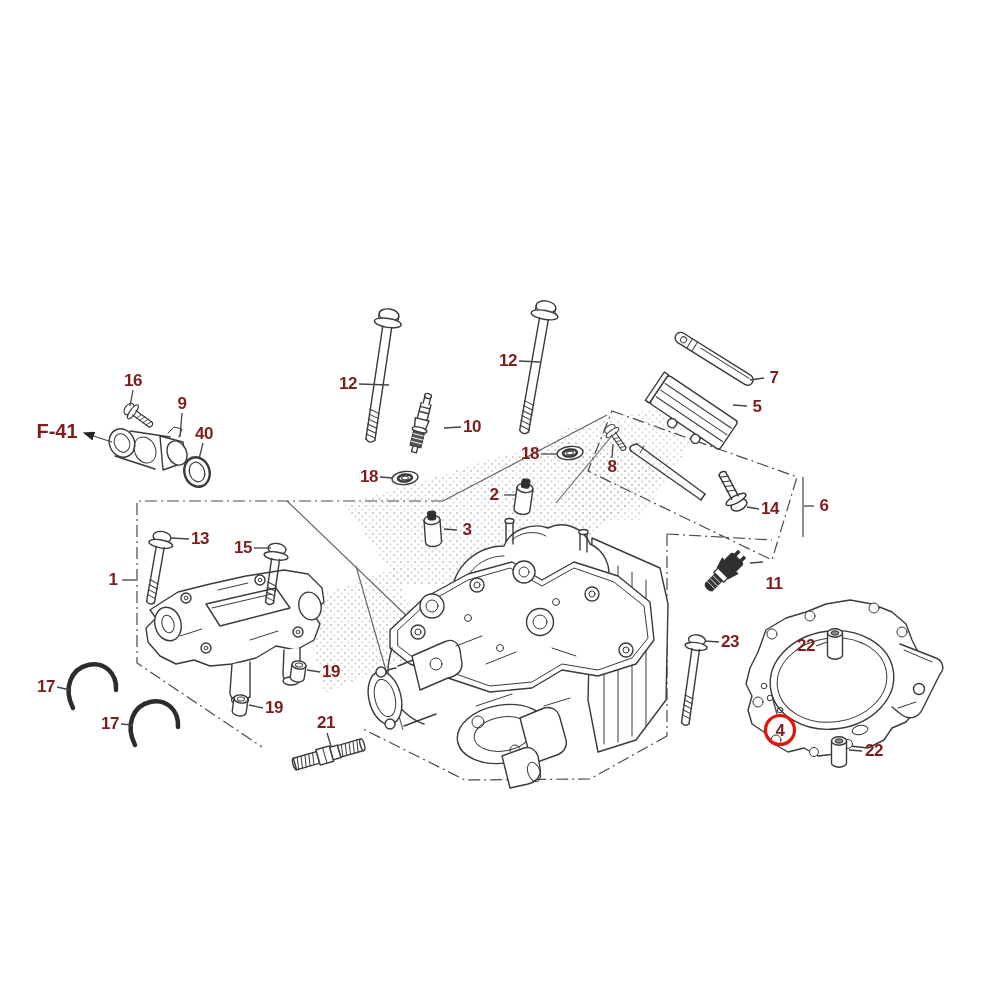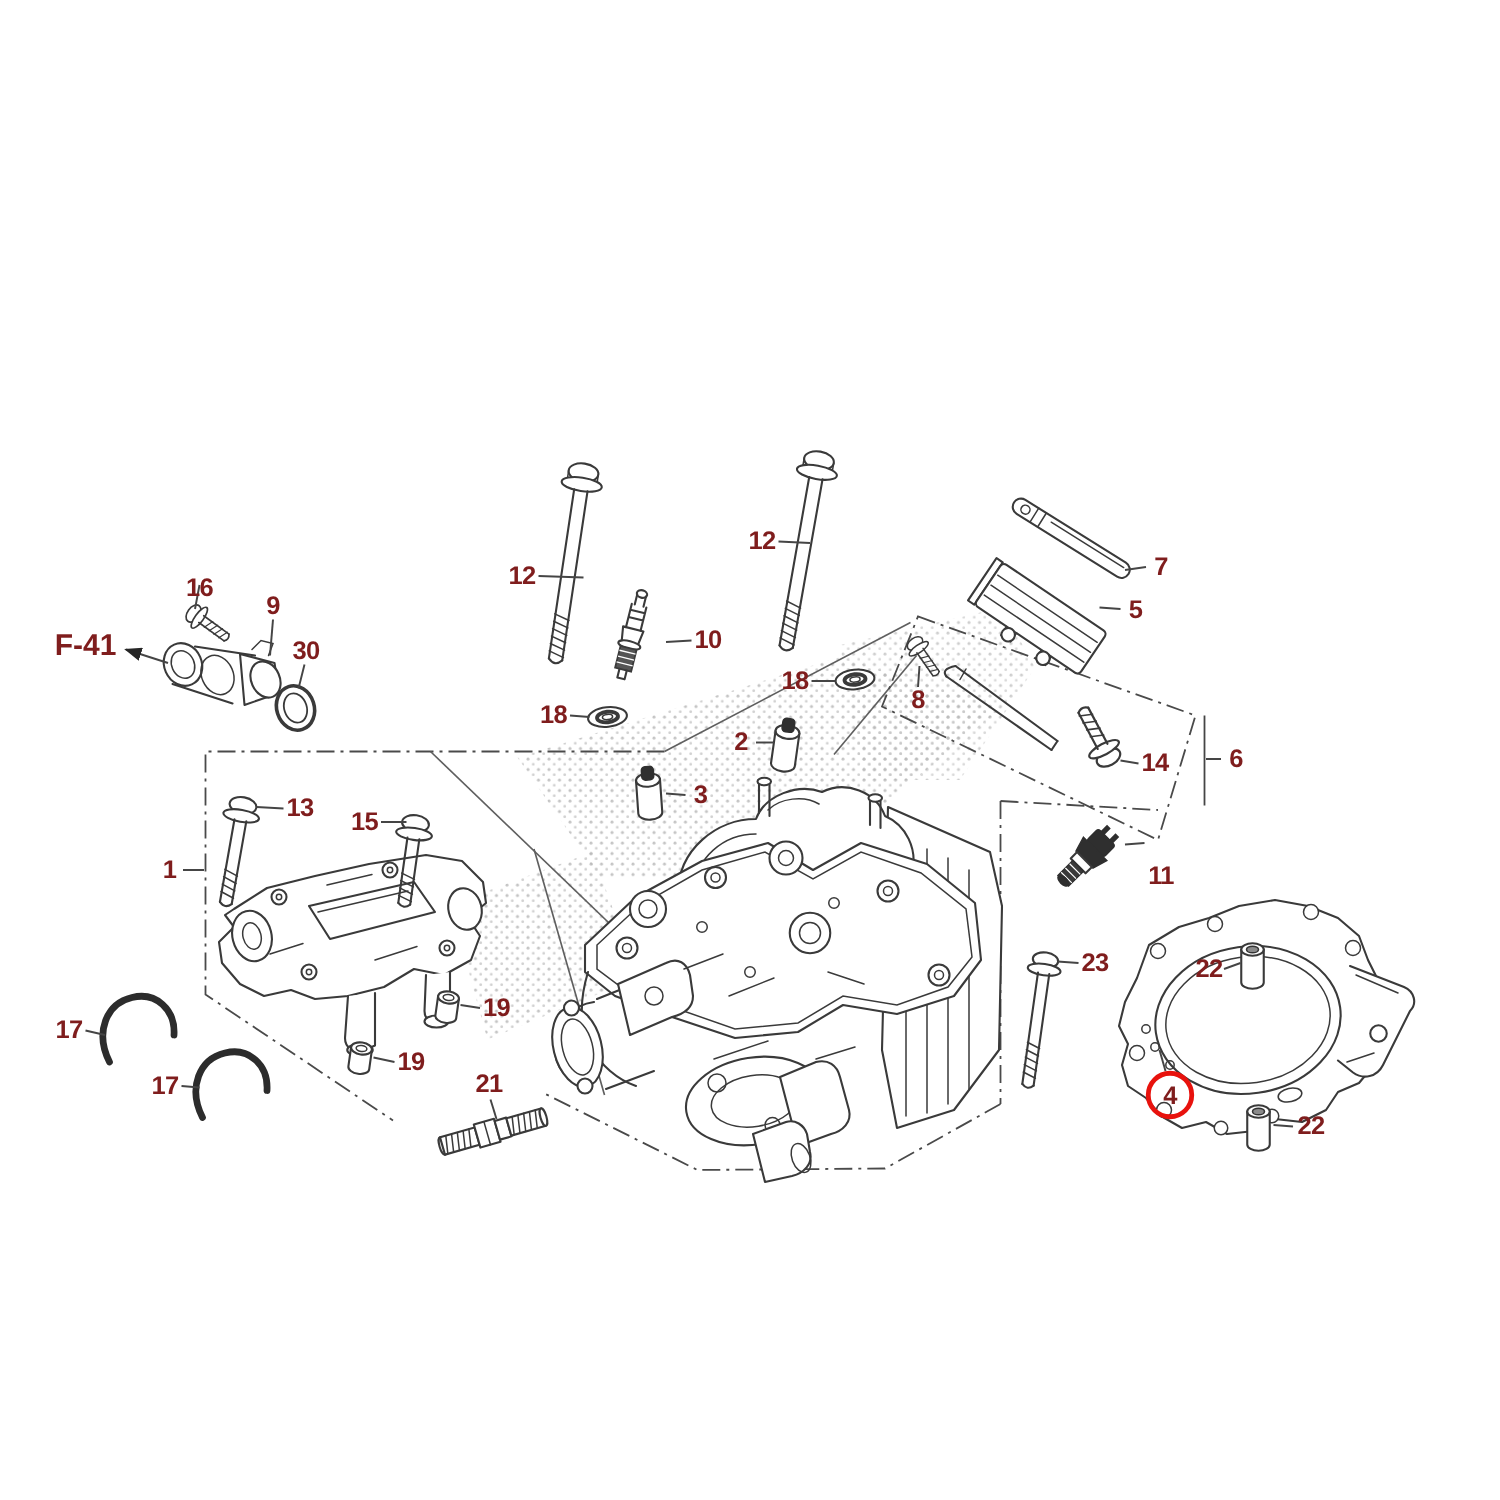--- a/index.html
+++ b/index.html
@@ -354,24 +354,24 @@
         <line x1="121" y1="724" x2="133" y2="725" class="leader"></line>
         <line x1="320" y1="672" x2="307" y2="670" class="leader"></line>
         <line x1="263" y1="708" x2="249" y2="705" class="leader"></line>
         <line x1="327" y1="733" x2="331" y2="746" class="leader"></line>
         <line x1="777" y1="714" x2="773" y2="700" class="leader"></line>
         <circle cx="780" cy="730" r="14.5" class="hl-ring" style="stroke: rgb(232, 18, 13);"></circle>
       </g>
 </svg>
 
 <div id="labels">
-      <div class="callout" style="left: 133px; top: 392px; text-align: center;">16</div>
+      <div class="callout" style="left: 133px; top: 381px; text-align: center;">16</div>
       <div class="callout" style="left: 182px; top: 404px;">9</div>
       <div class="callout ref" style="left: 57px; top: 431px;">F-41</div>
-      <div class="callout" style="left: 204px; top: 434px;">30</div>
+      <div class="callout" style="left: 204px; top: 434px;">40</div>
       <div class="callout" style="left: 348px; top: 384px;">12</div>
       <div class="callout" style="left: 472px; top: 427px;">10</div>
       <div class="callout" style="left: 369px; top: 477px;">18</div>
       <div class="callout" style="left: 508px; top: 361px;">12</div>
       <div class="callout" style="left: 530px; top: 454px;">18</div>
       <div class="callout" style="left: 494px; top: 495px;">2</div>
       <div class="callout" style="left: 467px; top: 530px;">3</div>
       <div class="callout" style="left: 200px; top: 539px;">13</div>
       <div class="callout" style="left: 243px; top: 548px;">15</div>
       <div class="callout" style="left: 113px; top: 580px;">1</div>

